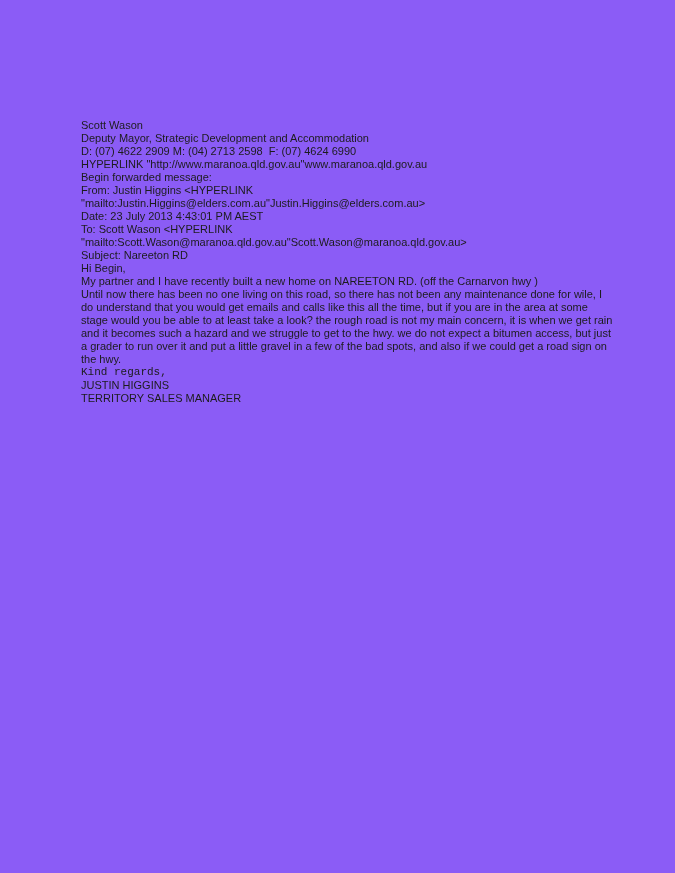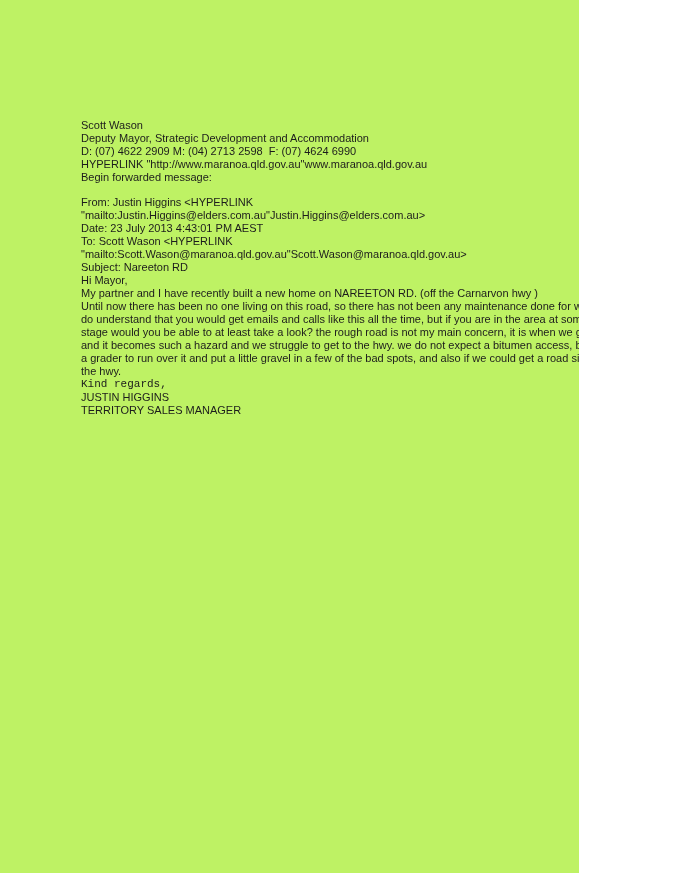--- a/index.html
+++ b/index.html
@@ -2,23 +2,23 @@
 <html><head>
 <meta charset="utf-8">
 <style>
   html, body {
     margin: 0;
     padding: 0;
     background: #ffffff;
   }
   .page {
     position: relative;
-    width: 579px;
+    width: 675px;
     height: 873px;
-    background: #bef264;
+    background: #8b5cf6;
     overflow: hidden;
     font-family: "Liberation Sans", sans-serif;
   }
   .content {
     position: absolute;
     left: 81px;
     top: 119px;
     width: 535px;
     font-size: 11px;
     line-height: 13px;
@@ -27,21 +27,21 @@
   }
   .content p {
     margin: 0;
     padding: 0;
   }
   .pre { white-space: pre-wrap; }
   .mt-title      { margin-top: 9px; }
   .mt-phones     { margin-top: 36px; }
   .mt-website    { margin-top: 41px; }
   .mt-fwdlabel   { margin-top: 24px; }
-  .mt-headers    { margin-top: 12px; }
+  .mt-headers    { }
   .mt-greeting   { margin-top: 37px; }
   .mt-intro      { margin-top: 33px; }
   .mt-paragraph  { margin-top: 14px; }
   .mt-closing    { margin-top: 40px; }
   .mt-signoff    { margin-top: 32px; font-family: Liberation Mono, monospace; }
   .mt-signame    { margin-top: 41px; }
   .mt-sigtitle   { margin-top: 13px; }
 </style>
 </head>
 <body>
@@ -61,21 +61,21 @@
 
     <div class="mt-headers">
       <p>From: Justin Higgins &lt;HYPERLINK</p>
       <p>"mailto:Justin.Higgins@elders.com.au"Justin.Higgins@elders.com.au&gt;</p>
       <p>Date: 23 July 2013 4:43:01 PM AEST</p>
       <p>To: Scott Wason &lt;HYPERLINK</p>
       <p>"mailto:Scott.Wason@maranoa.qld.gov.au"Scott.Wason@maranoa.qld.gov.au&gt;</p>
       <p>Subject: Nareeton RD</p>
     </div>
 
-    <p class="mt-greeting">Hi Mayor,</p>
+    <p class="mt-greeting">Hi Begin,</p>
 
     <p class="mt-intro">My partner and I have recently built a new home on NAREETON RD. (off the Carnarvon hwy )</p>
 
     <p class="mt-paragraph">Until now there has been no one living on this road, so there has not been any maintenance done for wile, I do understand that you would get emails and calls like this all the time, but if you are in the area at some stage would you be able to at least take a look? the rough road is not my main concern, it is when we get rain and it becomes such a hazard and we struggle to get to the hwy. we do not expect a bitumen access, but just a grader to run over it and put a little gravel in a few of the bad spots, and also if we could get a road sign on the hwy.</p>
 
 
     <p class="mt-signoff">Kind regards,</p>
 
     <p class="mt-signame">JUSTIN HIGGINS</p>
 

